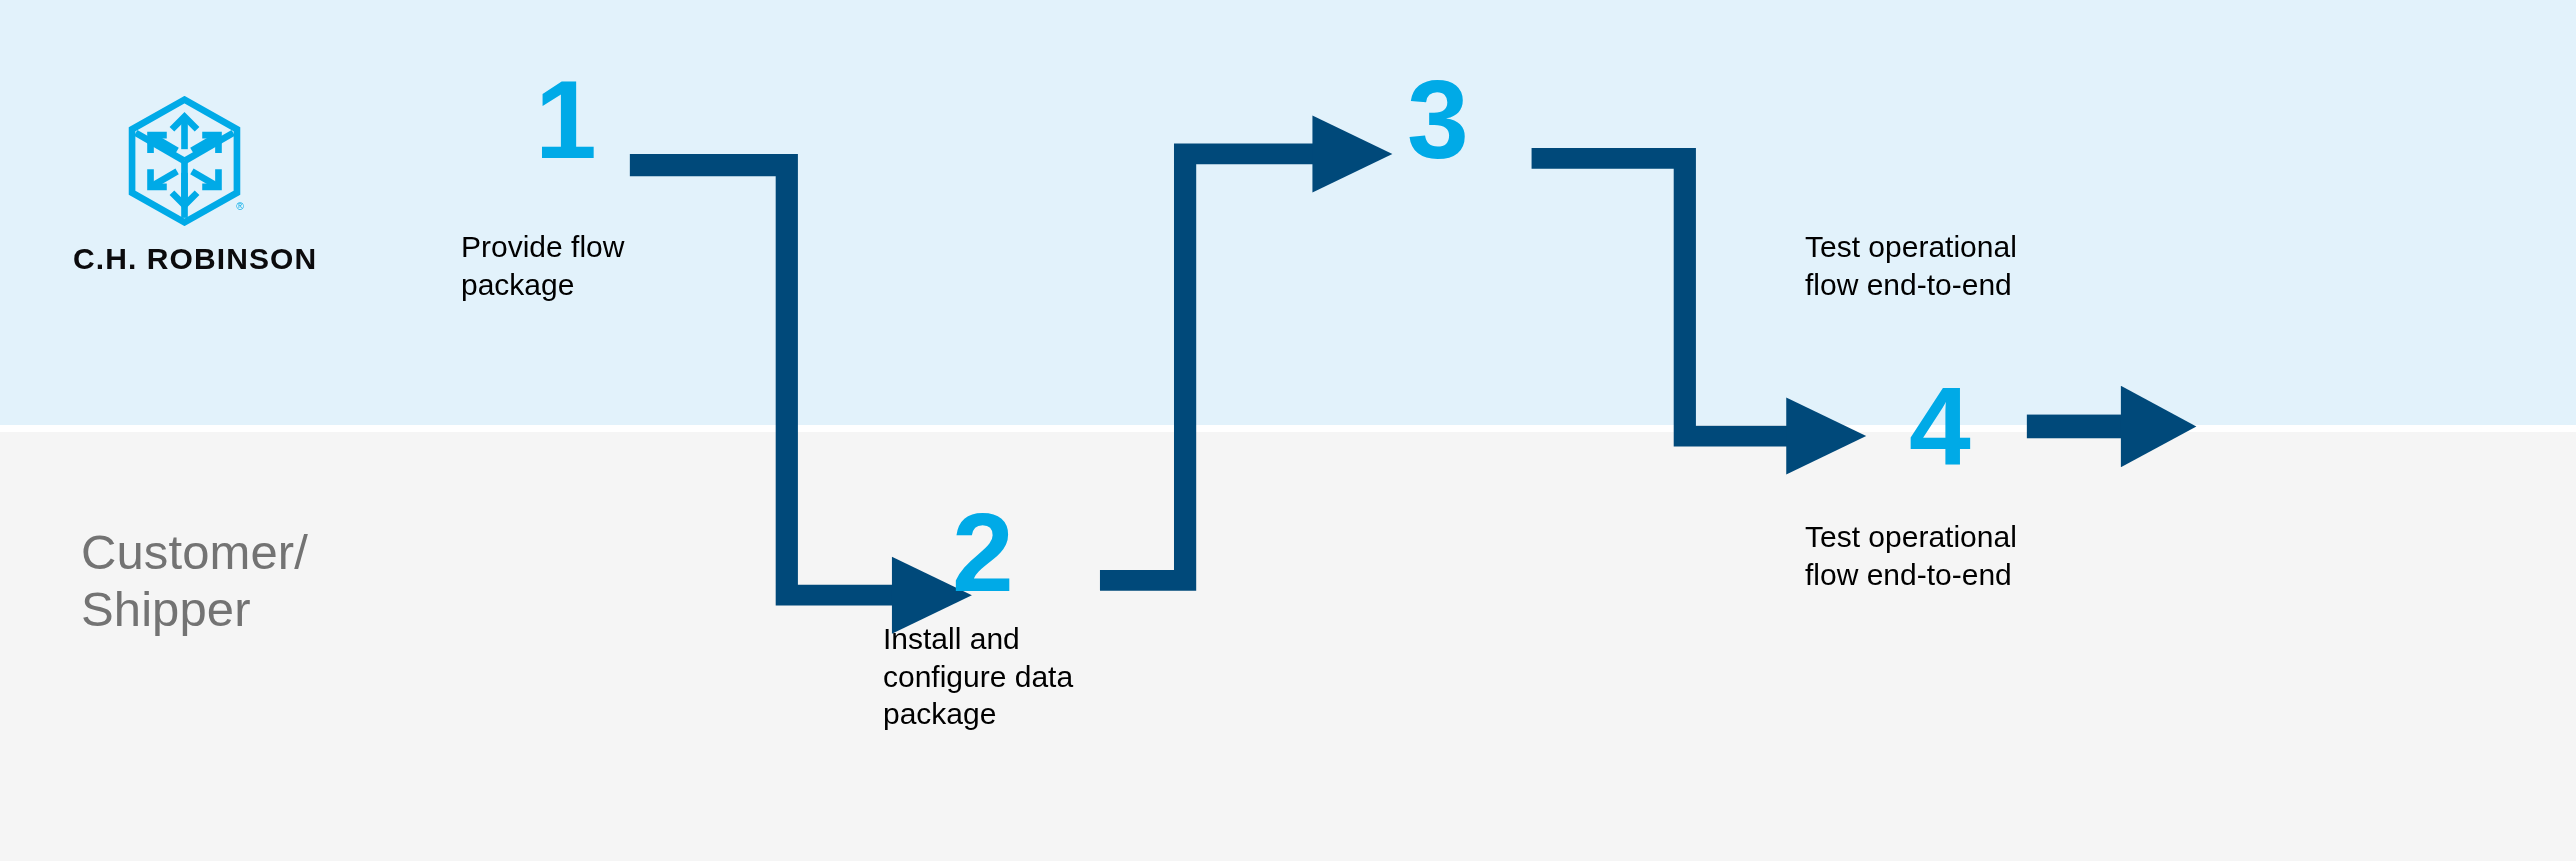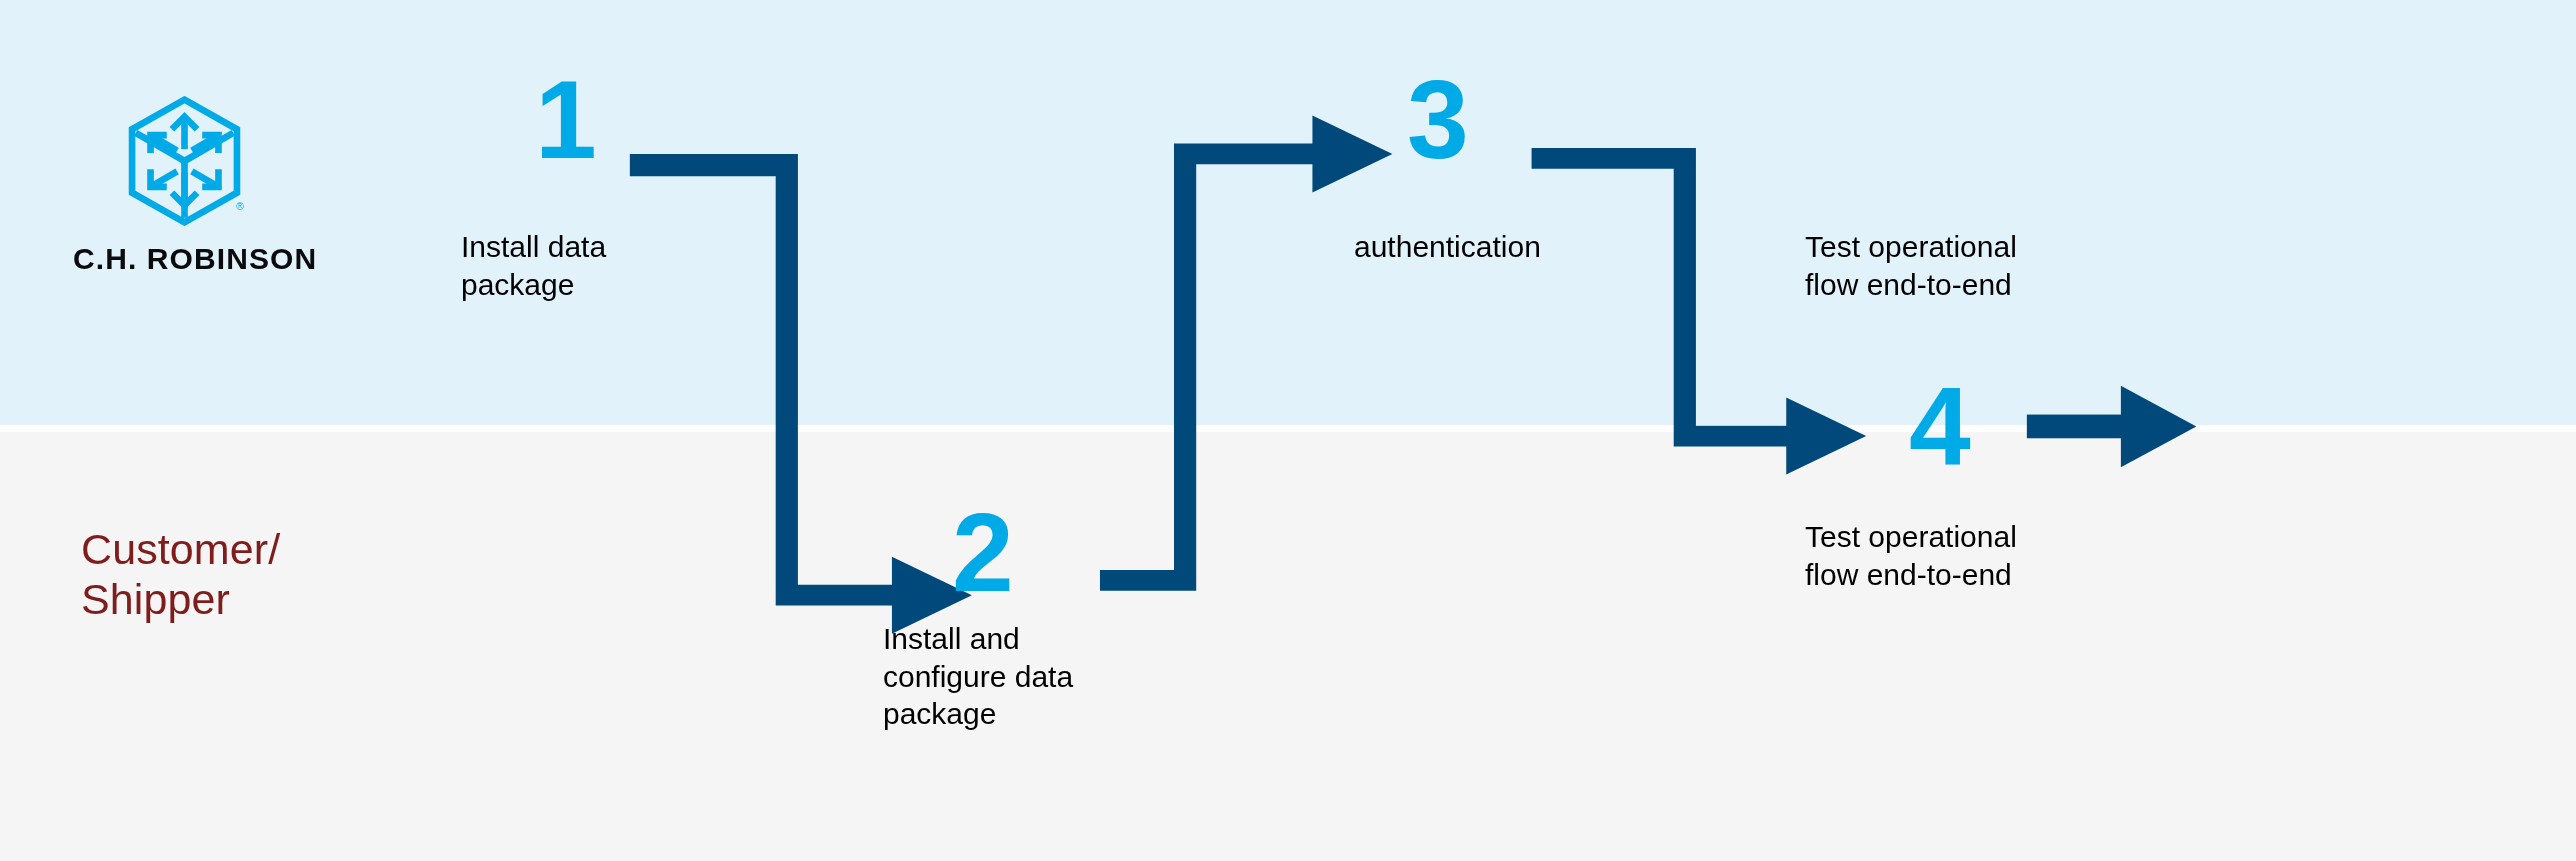--- a/index.html
+++ b/index.html
@@ -67,24 +67,24 @@
     color: #0b0b0d;
     white-space: nowrap;
   }
 
   
   .lane-label {
     position: absolute;
     left: 81px;
     top: 524px;
     width: 311px;
-    font-size: 43px;
+    font-size: 49px;
     line-height: 1.17;
     font-weight: 300;
-    color: #7f1d1d;
+    color: #737373;
     letter-spacing: 0.1px;
   }
 
   
   .step-num {
     position: absolute;
     font-size: 111px;
     line-height: 1;
     font-weight: bold;
     color: #00aae7;
@@ -180,34 +180,33 @@
     <div class="logo-word">C.H. ROBINSON</div>
   </div>
 
   <div class="lane-label">
     <div>Customer/</div>
     <div>Shipper</div>
   </div>
 
   <div class="step-num" style="left:535px; top:65px;">1</div>
   <div class="step-caption" style="left:461px; top:228px; width:244px;">
-    <div>Install data</div>
+    <div>Provide flow</div>
     <div>package</div>
   </div>
 
   <div class="step-num" style="left:952px; top:498px;">2</div>
   <div class="step-caption" style="left:883px; top:620px; width:281px;">
     <div>Install and</div>
     <div>configure data</div>
     <div>package</div>
   </div>
 
   <div class="step-num" style="left:1407px; top:65px;">3</div>
   <div class="step-caption" style="left:1354px; top:228px; width:281px;">
-    <div>authentication</div>
   </div>
 
   <div class="step-caption" style="left:1805px; top:228px; width:296px;">
     <div>Test operational</div>
     <div>flow end-to-end</div>
   </div>
 
   <div class="step-num" style="left:1909px; top:372px;">4</div>
   <div class="step-caption" style="left:1805px; top:518px; width:296px;">
     <div>Test operational</div>

